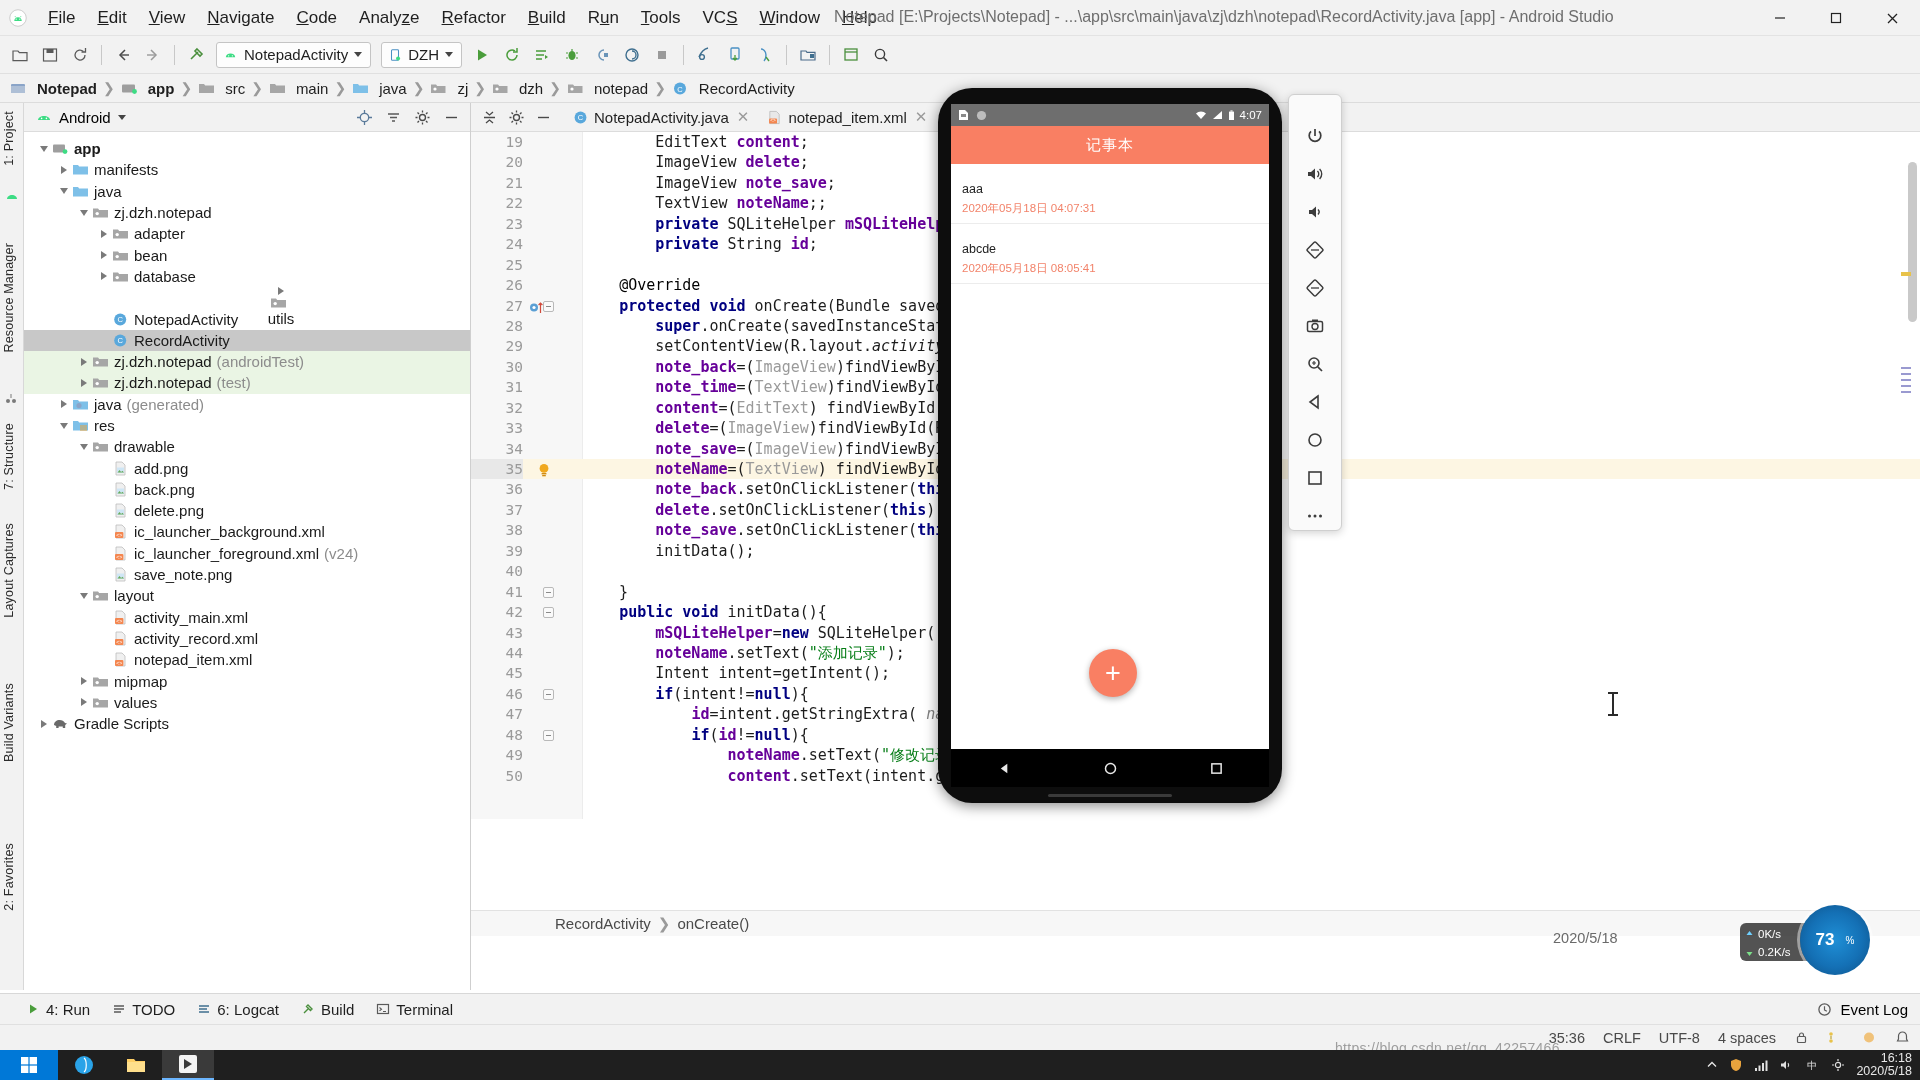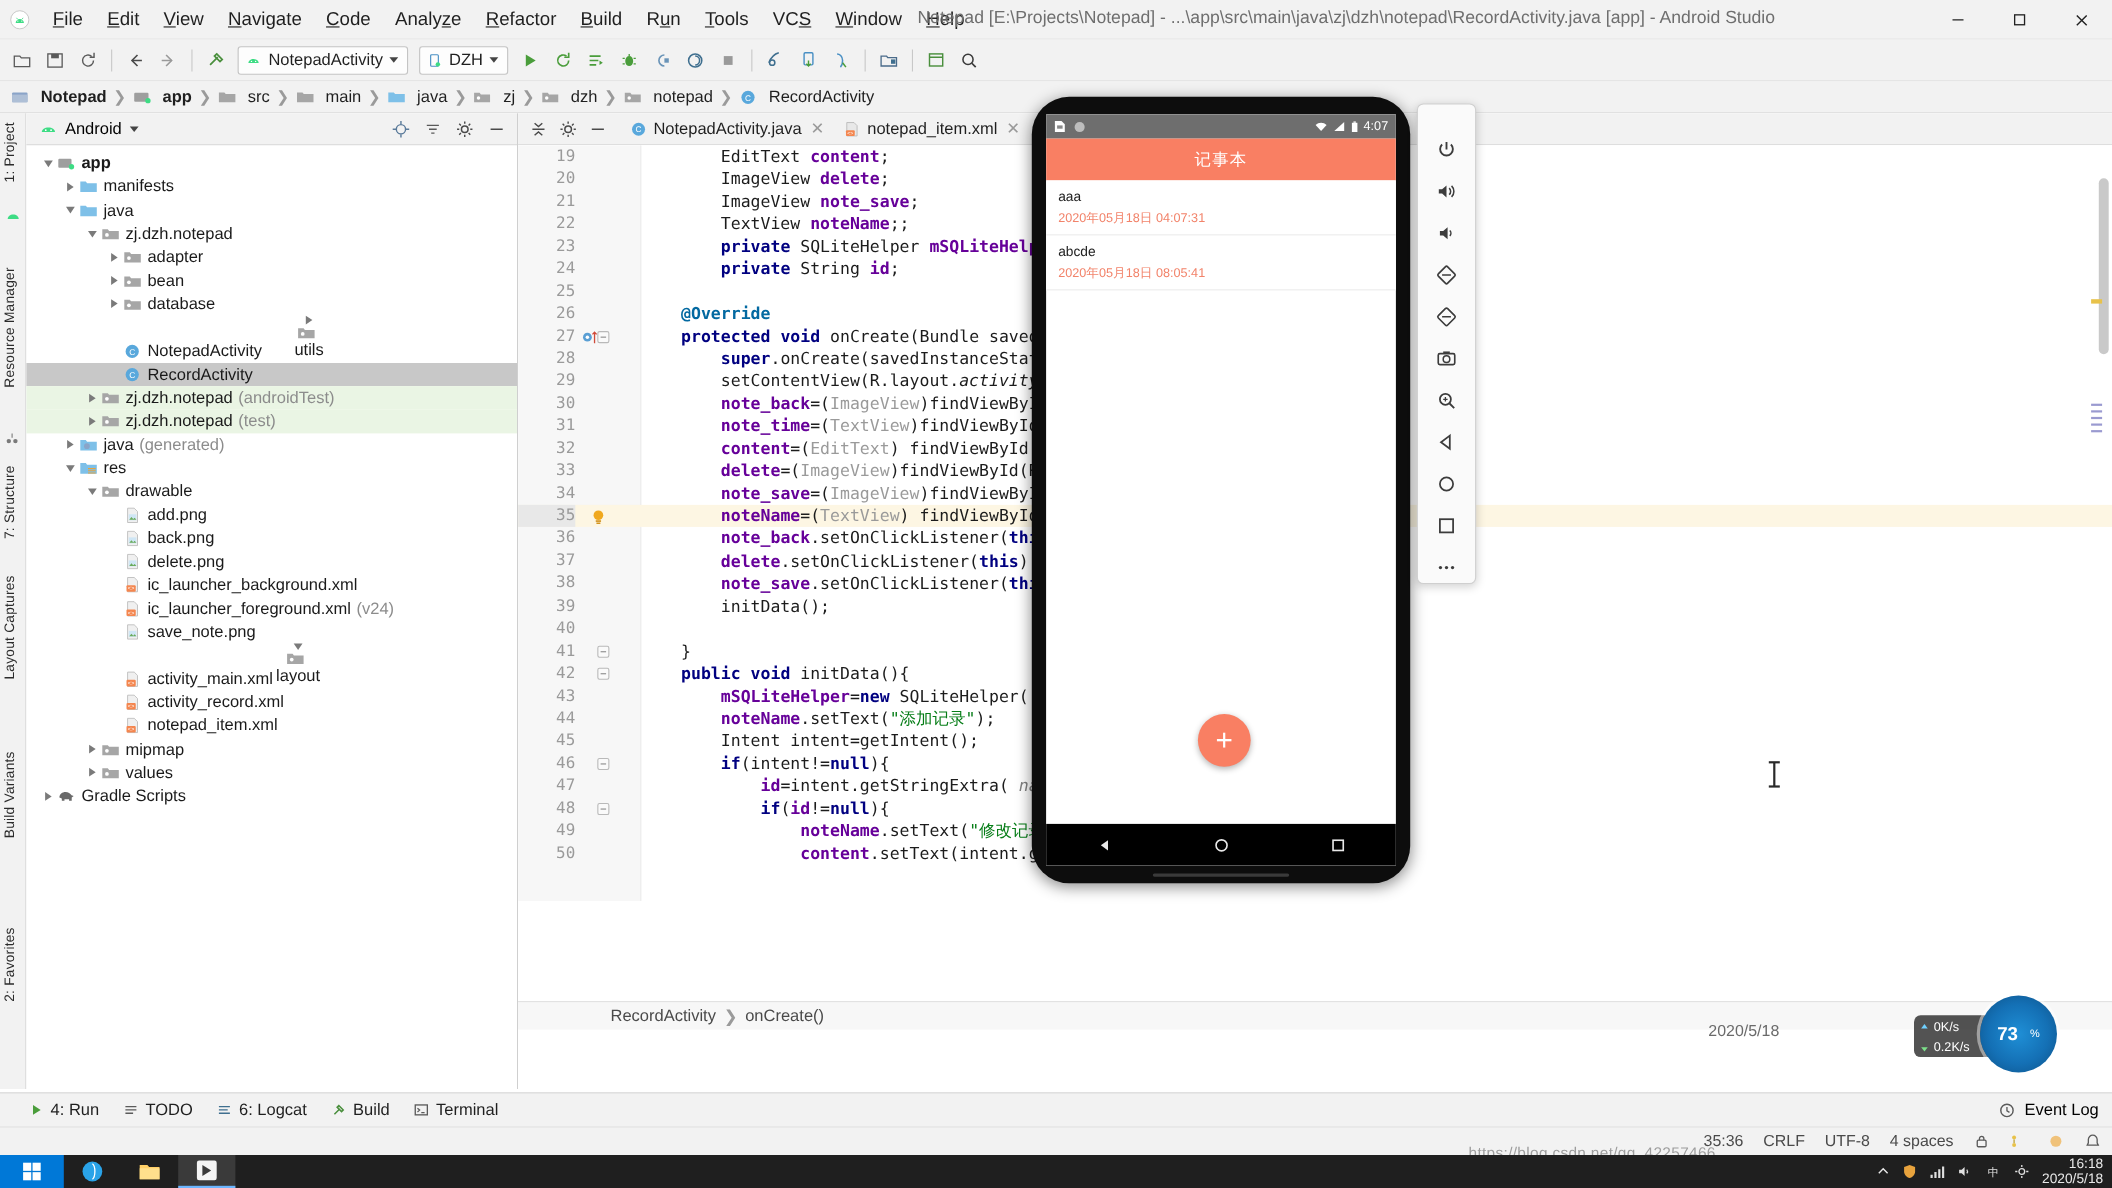--- a/index.html
+++ b/index.html
@@ -137,21 +137,21 @@
     font-family: "DejaVu Sans Mono", monospace; font-size: 14.5px; color: #9a9a9a;
     line-height: 20.45px;
   }
   .ctext {
     position: absolute; left: 112px; white-space: pre;
     font-family: "DejaVu Sans Mono", monospace; font-size: 15px; line-height: 20.45px;
     color: #1c1c1c;
   }
   .kw  { color: #000080; font-weight: bold; }
   .fld { color: #660099; font-weight: bold; }
-  .ann { color: #0369a1; font-weight: bold; }
+  .ann { color: #000000; }
   .str { color: #067d17; }
   .grey{ color: #9a9a9a; }
   .param { color: #808080; font-style: italic; }
   .ital { font-style: italic; color: #1c1c1c; }
   .fold {
     position: absolute; left: 72px; top: 5px; width: 11px; height: 11px;
     border: 1px solid #b9b9b9; border-radius: 2px; background:#fafafa;
   }
   .fold:after{ content:''; position:absolute; left:2px; top:4px; width:5px; height:1px; background:#8a8a8a; }
   .bulb {
@@ -220,21 +220,21 @@
   .sys-status {
     height: 22px; background: #6e6e6e; display: flex; align-items: center;
     padding: 0 7px; color: #fff; font-size: 11.5px;
   }
   .sys-right { margin-left: auto; display: flex; align-items: center; gap: 5px; }
   .appbar {
     height: 38px; background: #f97f63; display: flex; align-items: center;
     justify-content: center; color: #fff; font-size: 15px; letter-spacing: 1px;
   }
   .note-list { background: #fff; }
-  .note-item { padding: 8px 11px 7px 11px; border-bottom: 1px solid #ececec; }
+  .note-item { padding: 8px 11px 7px 11px; border-bottom: 1px solid #ececec; margin-top: 10px; }
   .note-title { font-size: 12.5px; color: #222; margin-bottom: 5px; }
   .note-time { font-size: 11.5px; color: #f2836a; }
   .fab {
     position: absolute; left: 138px; top: 545px; width: 48px; height: 48px;
     border-radius: 50%; background: #f97f63; color: #fff;
     display: flex; align-items: center; justify-content: center;
     font-size: 27px; line-height: 1; box-shadow: 0 2px 6px rgba(0,0,0,.3);
   }
   .navbar {
     position: absolute; left: 0; bottom: 0; width: 318px; height: 38px;
@@ -830,21 +830,21 @@
           <span class="twisty"></span>
           <span style="display: inline-flex;">
             <svg class="nicon" viewBox="0 0 17 15">
               <path d="M4 1h6l3 3v10H4z" fill="#f0f0f0" stroke="#bcbcbc" stroke-width=".8"></path>
               <rect x="5" y="6.5" width="7" height="5.5" fill="#cfe6f5"></rect>
               <path d="M5.5 11.5l2-2.4 1.6 1.8 1.3-1.2 1.6 1.8z" fill="#6aab5b"></path>
             </svg>
           </span>
           <span class="nlabel">save_note.png</span>
         </div>
-        <div class="node" style="padding-left: 52px; flex-direction: column;">
+        <div class="node" style="padding-left: 52px;">
           <span class="twisty open">
             <i></i>
           </span>
           <span style="display: inline-flex;">
             <svg class="nicon" viewBox="0 0 17 15">
               <path d="M1 3.4h5l1.2 1.5H16V12.6H1z" fill="#a6a6a6"></path>
               <circle cx="5.2" cy="8.6" r="1.7" fill="#fff"></circle>
             </svg>
           </span>
           <span class="nlabel">layout</span>

